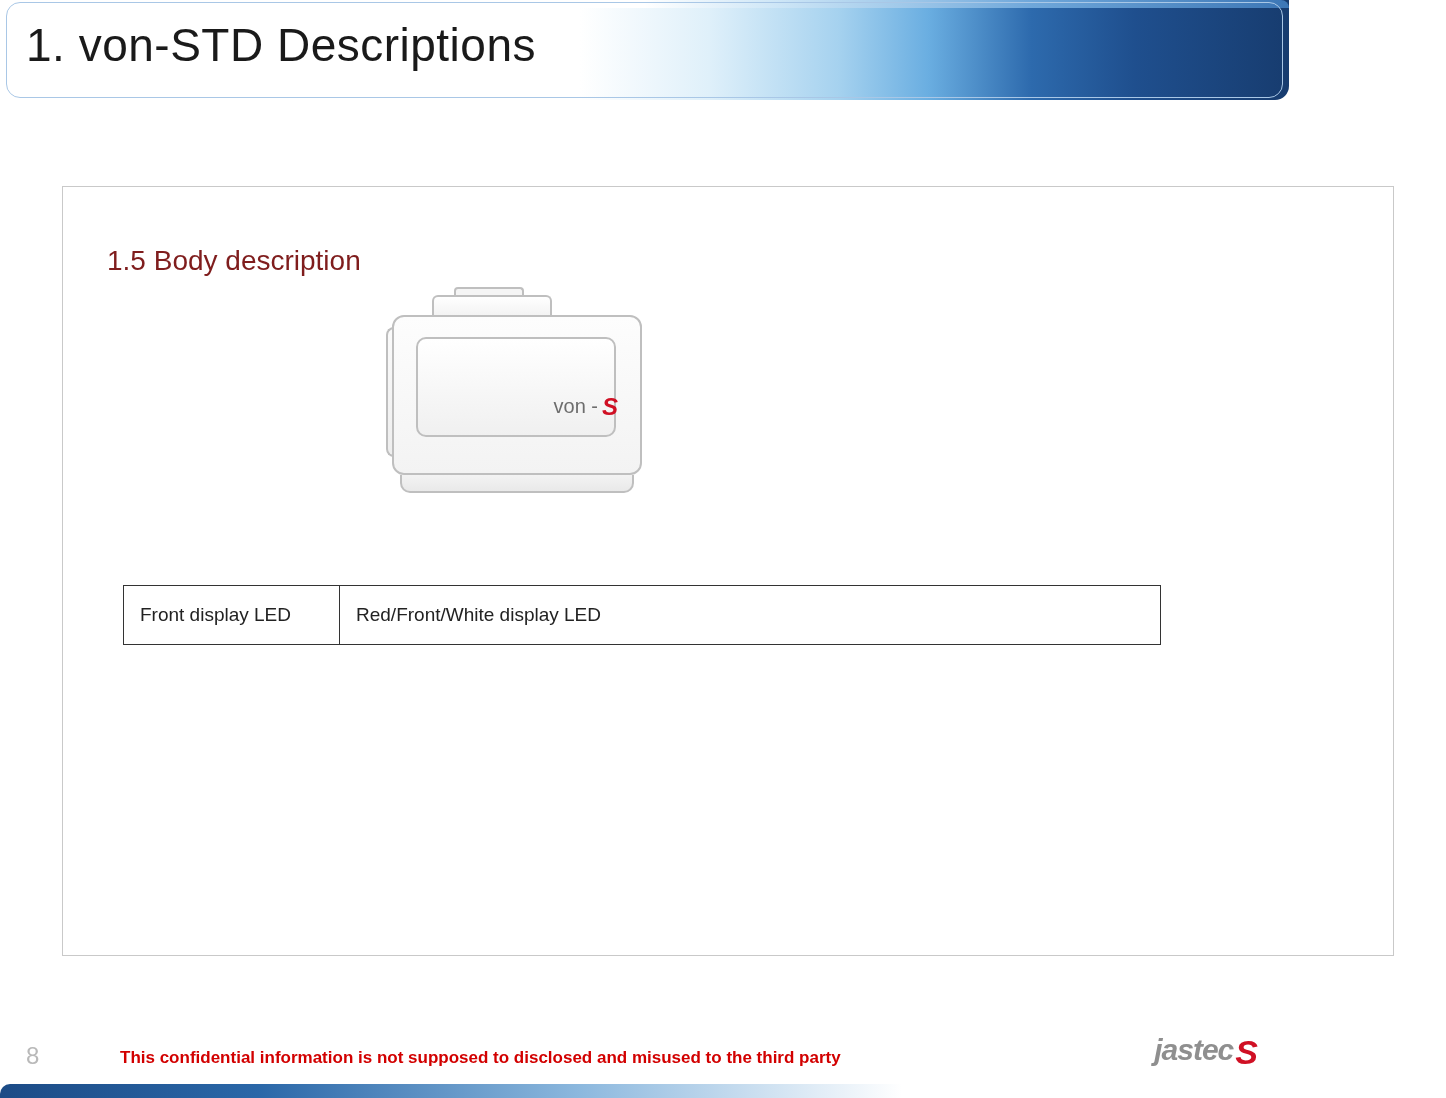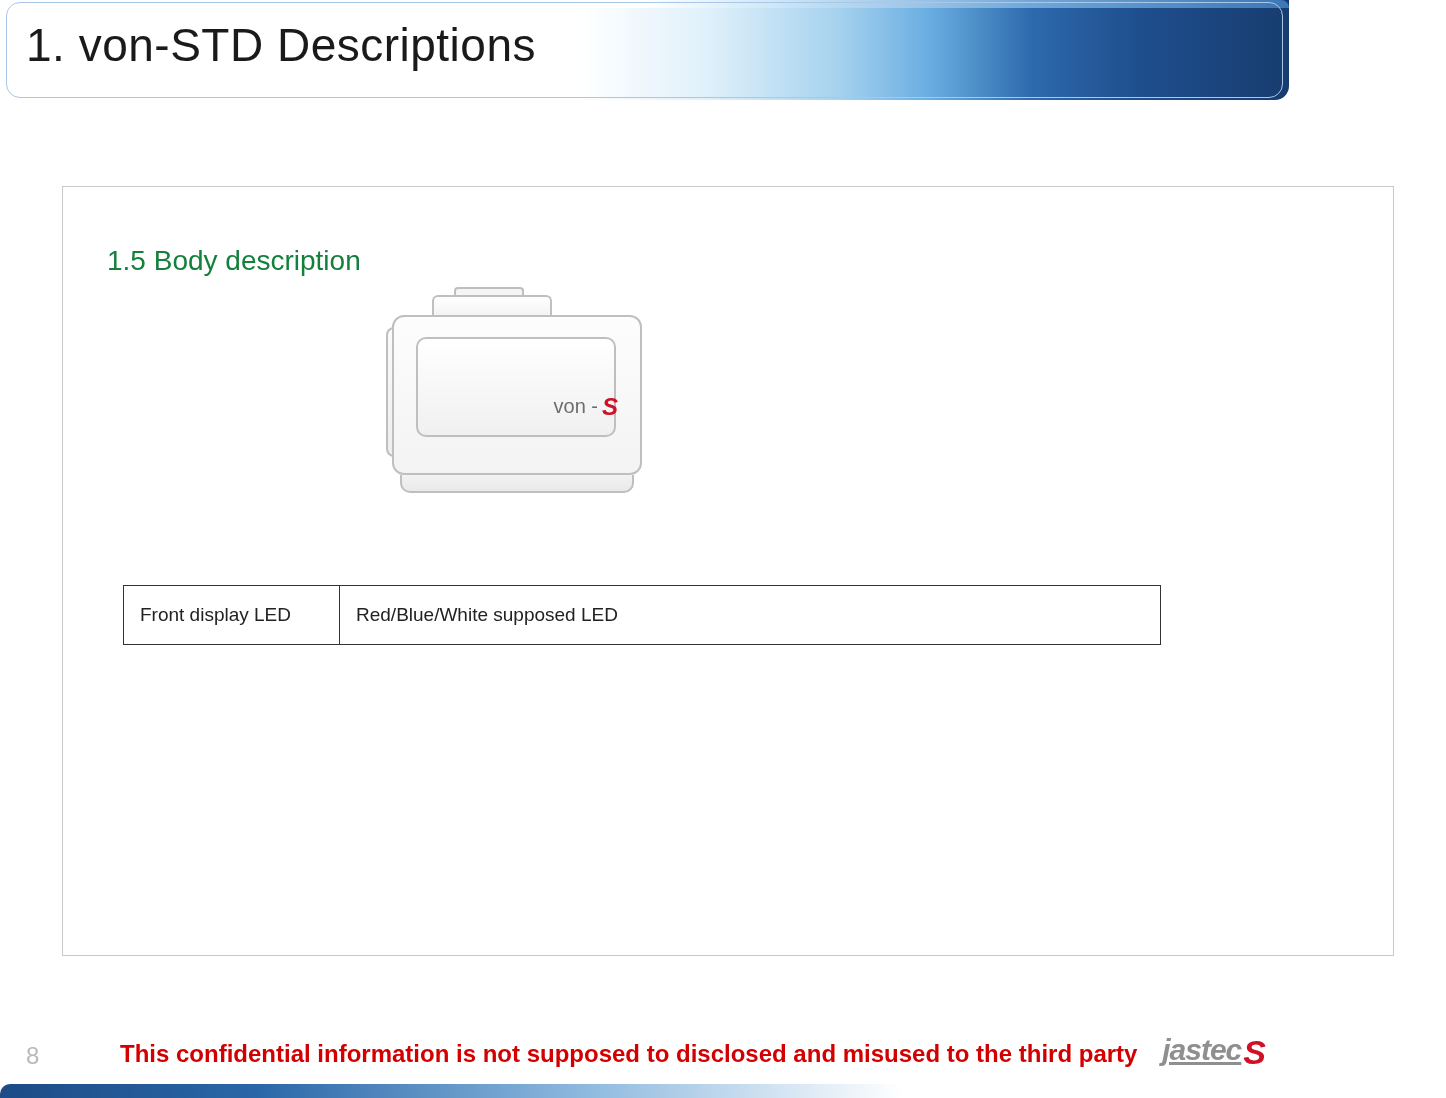--- a/index.html
+++ b/index.html
@@ -61,21 +61,21 @@
     left: 62px;
     width: 1332px;
     height: 770px;
     border: 1px solid #c9c9c9;
     background: #fff;
     padding: 58px 44px 30px 44px;
   }
 
   .section-title {
     font-size: 28px;
-    color: #15803d;
+    color: #7f1d1d;
     margin-bottom: 10px;
   }
 
   
   .device-wrap {
     position: relative;
     width: 290px;
     height: 220px;
     margin: 6px auto 0 265px;
   }
@@ -177,35 +177,34 @@
     position: absolute;
     left: 26px;
     bottom: 4px;
     font-size: 24px;
     color: #b9b9b9;
   }
   .confidential {
     position: absolute;
     left: 120px;
     bottom: 6px;
-    font-size: 24px;
+    font-size: 17px;
     font-weight: 700;
     color: #d20000;
   }
   .brand-logo {
     position: absolute;
-    right: 24px;
+    right: 32px;
     bottom: 6px;
     font-style: italic;
     font-weight: 700;
     font-size: 30px;
     color: #8f8f8f;
     font-family: Arial, sans-serif;
     letter-spacing: -1px;
-    text-decoration: underline;
   }
   .brand-logo .swoosh {
     display: inline-block;
     color: #d01024;
     font-size: 34px;
     transform: translateY(4px);
     margin-left: 2px;
   }
 
   
@@ -240,21 +239,21 @@
       <div class="device-bottom"></div>
       <div class="device-logo">
         <span>von -</span><span class="s-mark">S</span>
       </div>
     </div>
 
     <table class="spec">
       <tbody>
         <tr>
           <td class="label">Front display LED</td>
-          <td>Red/Blue/White supposed LED</td>
+          <td>Red/Front/White display LED</td>
         </tr>
       </tbody>
     </table>
 
   </div>
 
   <div class="footer">
     <div class="page-number">8</div>
     <div class="confidential">This confidential information is not supposed to disclosed and misused to the third party</div>
     <div class="brand-logo">

